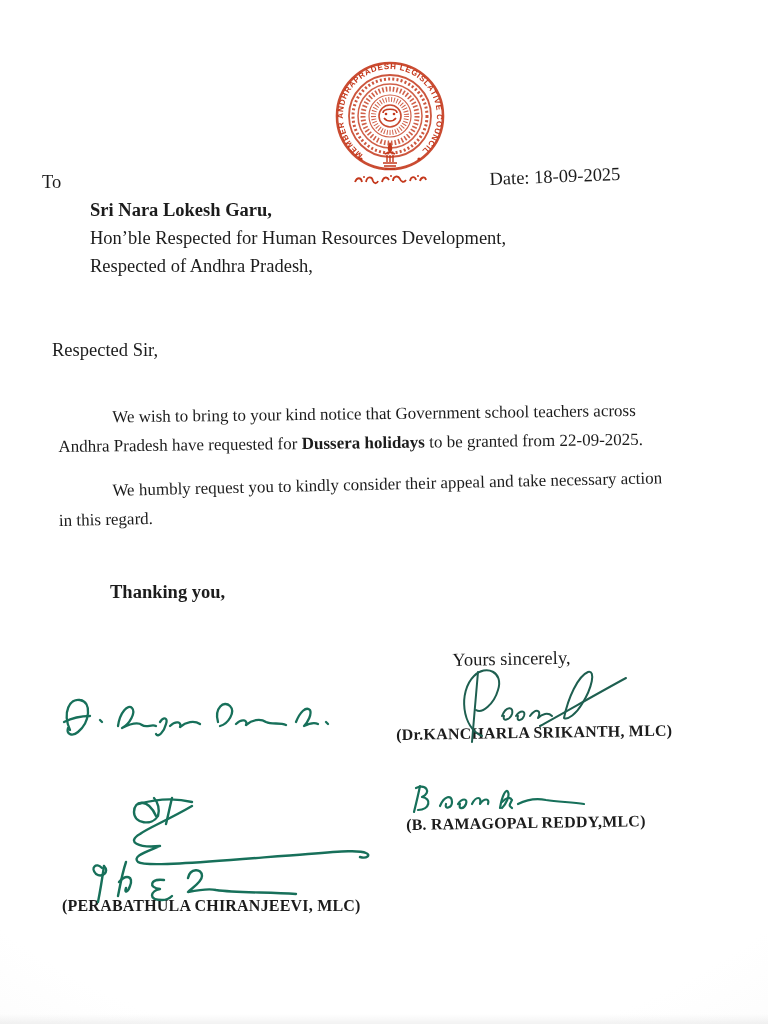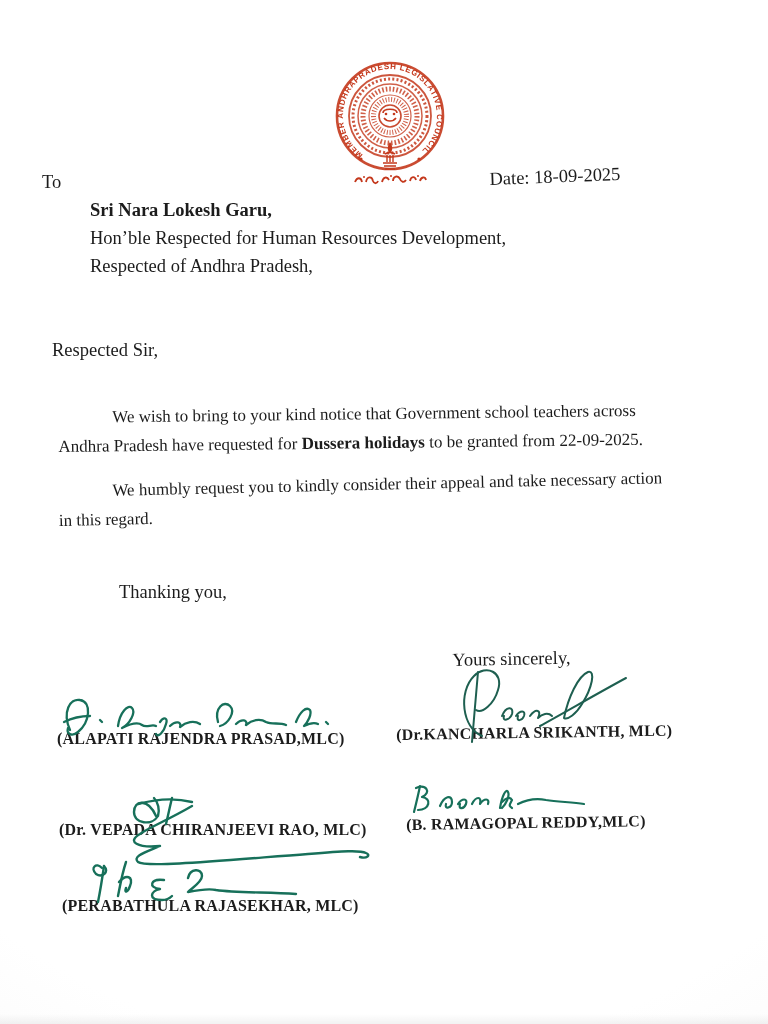--- a/index.html
+++ b/index.html
@@ -121,21 +121,21 @@
   <div class="abs t17 para rot-a" style="left:58px;top:403px;">
     <span class="line indent">We wish to bring to your kind notice that Government school teachers across</span>
     <span class="line"><span>Andhra Pradesh have requested for </span><span class="bold">Dussera holidays</span><span> to be granted from 22-09-2025.</span></span>
   </div>
 
   <div class="abs t17 para rot-b" style="left:58px;top:477px;">
     <span class="line indent">We humbly request you to kindly consider their appeal and take necessary action</span>
     <span class="line">in this regard.</span>
   </div>
 
-  <div class="abs t18" style="left:119px;top:578px;">Thanking you,</div>
+  <div class="abs t18" style="left:110px;top:578px;font-weight:bold;">Thanking you,</div>
   <div class="abs t18 rot-c" style="left:452px;top:646px;">Yours sincerely,</div>
 
   <svg class="sig" style="left:452px;top:664px;" width="180" height="80" viewBox="0 0 180 80">
     <g class="ink2" stroke-width="2">
       <path d="M30,72 C10,64 6,28 22,12 C34,0 52,8 46,26 C42,40 30,50 24,46"></path>
       <path d="M26,8 C24,30 22,55 20,78"></path>
       <path d="M50,52 C54,42 62,42 60,50 C58,56 50,58 52,52"></path>
       <path d="M64,52 C68,46 74,46 72,52 C70,57 64,58 66,52"></path>
       <path d="M78,52 C84,44 90,46 86,54 C90,50 96,48 100,52"></path>
       <path d="M112,54 C116,34 126,12 136,8 C144,6 140,24 130,40 C124,50 116,56 112,54"></path>
@@ -151,53 +151,51 @@
       <path d="M58,34 C60,20 68,12 72,16 C76,20 70,32 62,36 C70,32 78,30 82,33 C86,36 92,32 96,34"></path>
       <path d="M100,30 C104,24 108,26 106,32 C104,40 98,46 96,42"></path>
       <path d="M110,34 C116,28 122,30 120,35 C126,30 134,28 140,32"></path>
       <path d="M158,30 C154,16 164,8 170,14 C176,20 168,32 160,34"></path>
       <path d="M176,32 C182,26 188,28 186,33 C192,28 200,26 206,30 C212,33 220,30 226,33"></path>
       <path d="M236,30 C240,20 246,14 250,18 C252,22 248,30 244,34 C248,32 254,30 258,32"></path>
       <path d="M266,30 l2,2"></path>
     </g>
   </svg>
 
-  <div class="abs name" style="left:57px;top:730px;">(ALAPATI RAJENDRA PRASAD,MLC)</div>
   <div class="abs name rot-d" style="left:396px;top:726px;">(Dr.KANCHARLA SRIKANTH, MLC)</div>
 
   <svg class="sig" style="left:406px;top:782px;" width="185" height="36" viewBox="0 0 185 36">
     <g class="ink" stroke-width="2.2">
       <path d="M10,6 C20,2 26,10 16,15 C26,16 24,28 12,28"></path>
       <path d="M14,4 C12,14 10,22 8,30"></path>
       <path d="M34,24 C38,14 46,12 46,20 C46,26 38,28 40,22"></path>
       <path d="M52,22 C56,16 62,16 60,22 C58,27 52,28 54,22"></path>
       <path d="M66,22 C70,14 76,14 74,22 C78,16 84,16 82,22"></path>
       <path d="M94,26 C96,14 100,6 102,10 C104,14 100,22 96,26"></path>
       <path d="M96,20 C100,16 104,14 106,18 C104,22 102,24 106,26"></path>
       <path d="M112,22 C120,18 130,16 140,18 C152,20 166,20 178,22"></path>
     </g>
   </svg>
   <div class="abs name rot-d" style="left:406px;top:816px;">(B. RAMAGOPAL REDDY,MLC)</div>
 
-  <div class="abs name under" style="left:59px;top:821px;">(Dr. VEPADA CHIRANJEEVI RAO, MLC)</div>
 
   <svg class="sig" style="left:108px;top:790px;" width="270" height="84" viewBox="0 0 270 84">
     <g class="ink" stroke-width="2.4">
       <path d="M48,26 C40,8 26,10 26,22 C26,34 44,36 50,26 C52,20 50,12 46,8"></path>
       <path d="M64,8 C62,16 60,26 58,34"></path>
       <path d="M30,14 C48,9 68,8 84,12"></path>
       <path d="M84,16 C60,30 40,38 32,44 C18,52 30,58 52,56 C38,62 24,66 30,72 C38,78 120,70 200,64 C236,61 252,60 258,63 C263,65 259,69 252,67"></path>
     </g>
   </svg>
 
   <svg class="sig" style="left:86px;top:856px;" width="230" height="48" viewBox="0 0 230 48">
     <g class="ink" stroke-width="2.4">
       <path d="M16,12 C10,6 4,12 10,18 C16,22 24,16 18,10"></path>
       <path d="M18,10 C16,24 14,36 12,46"></path>
       <path d="M40,6 C36,18 34,30 32,40"></path>
       <path d="M33,26 C40,18 48,20 44,30 C42,36 38,38 40,32"></path>
       <path d="M78,24 C64,22 62,32 74,33 C64,35 62,44 76,44 C80,44 84,42 86,40"></path>
       <path d="M102,22 C104,12 116,12 116,20 C116,26 106,32 102,36 C112,34 122,32 130,34 C150,37 180,36 210,38"></path>
     </g>
   </svg>
-  <div class="abs name" style="left:62px;top:897px;">(PERABATHULA RAJASEKHAR, MLC)</div>
+  <div class="abs name" style="left:62px;top:897px;">(PERABATHULA CHIRANJEEVI, MLC)</div>
 
 </div>
 
 </body></html>

